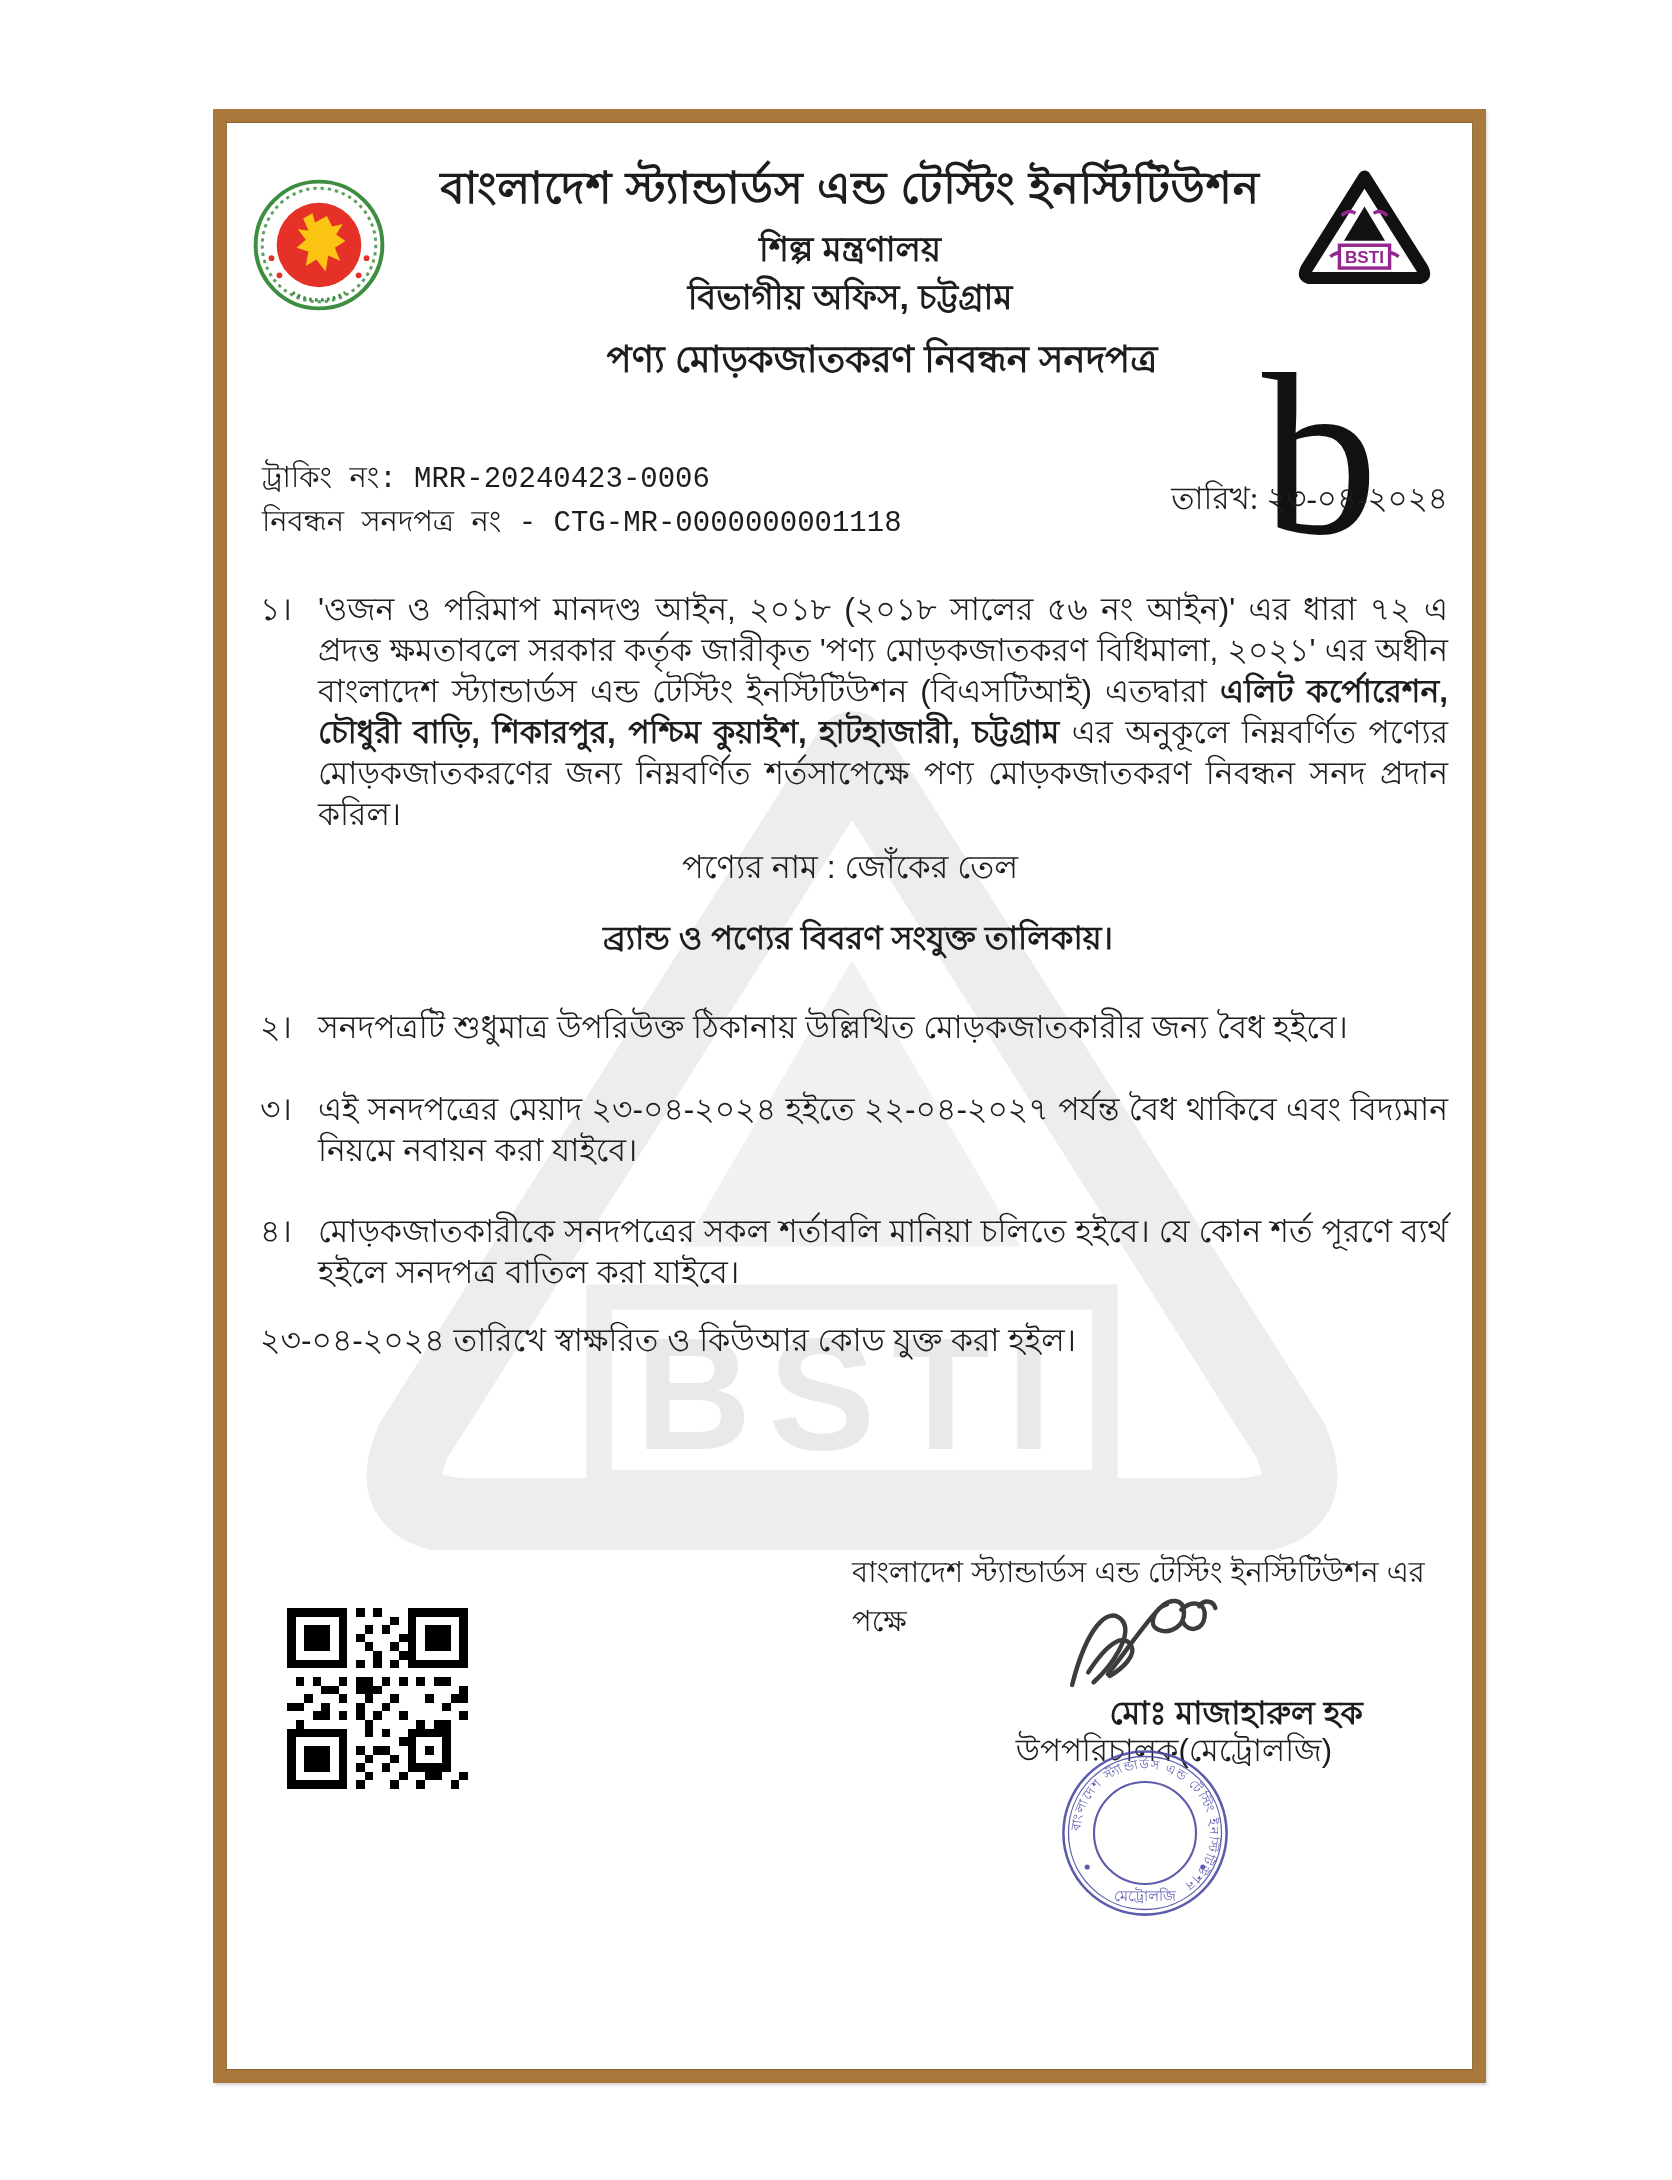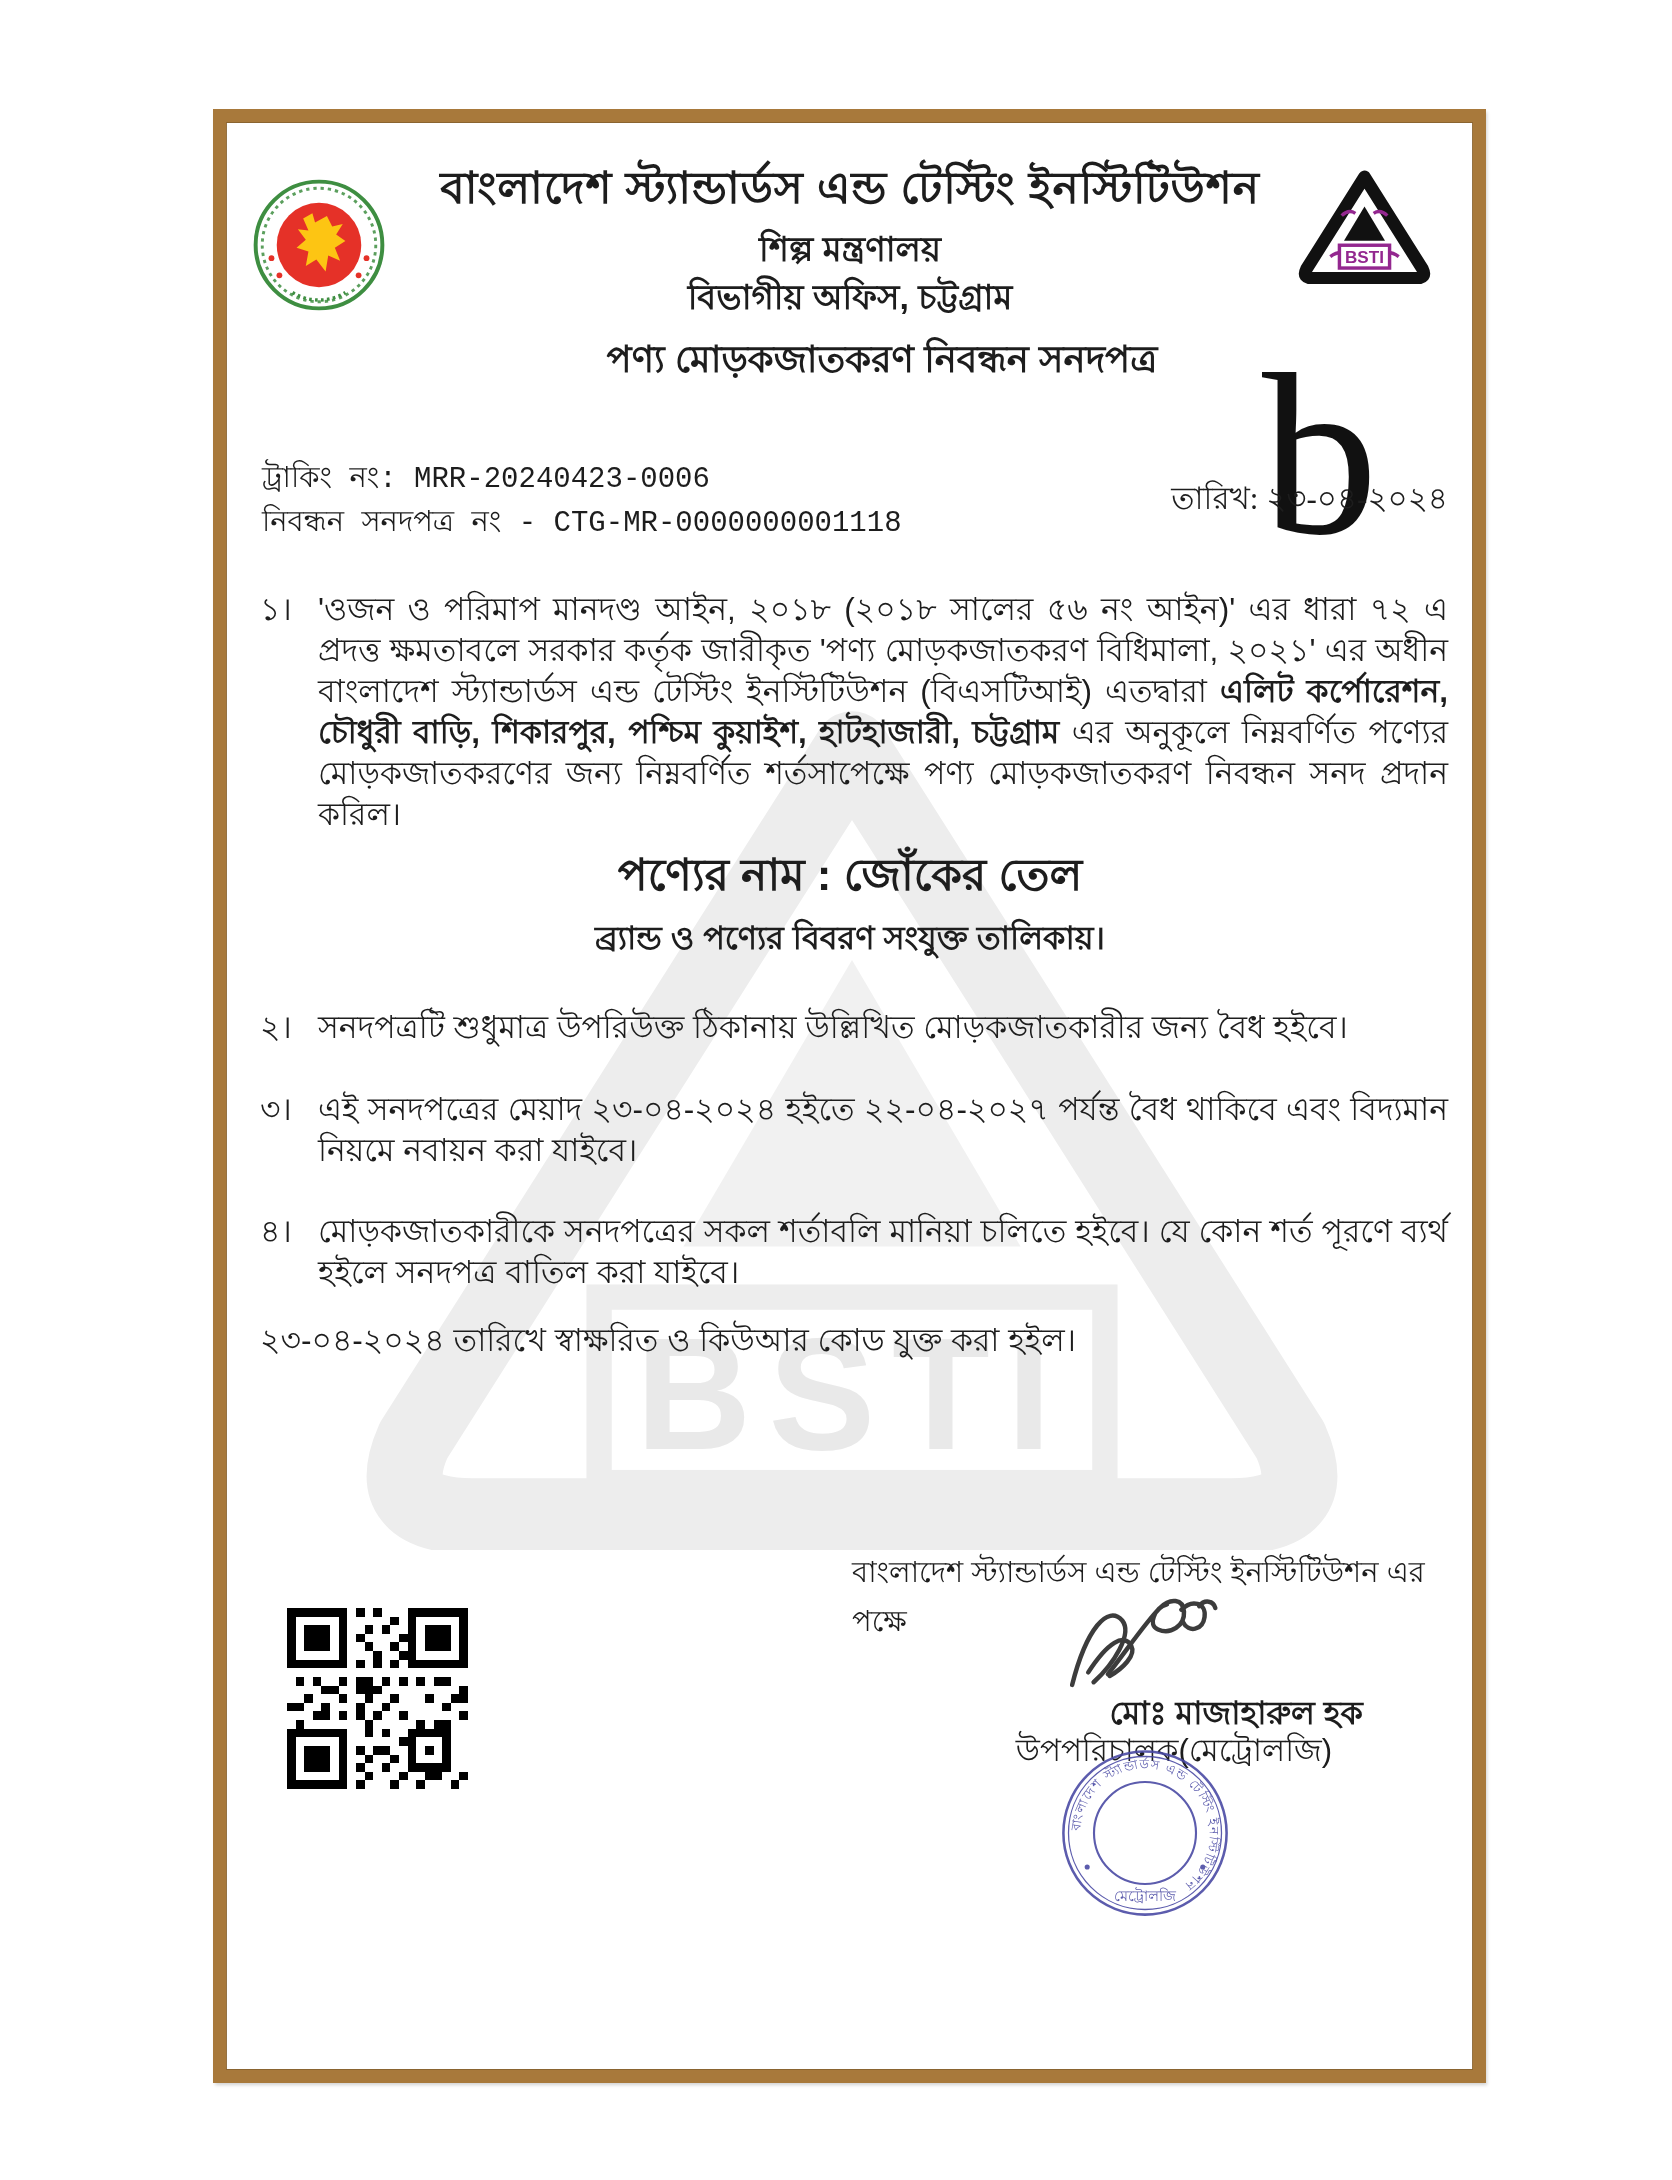--- a/index.html
+++ b/index.html
@@ -22,22 +22,22 @@
              font-family:Liberation Mono, monospace;}
   .meta-date{right:224px;top:474px;font-size:31px;
              font-family:"Liberation Serif","Liberation Sans",serif;}
   .clause{position:absolute;left:260px;width:1188px;padding-left:58px;
           box-sizing:border-box;font-size:31.5px;line-height:41px;text-align:justify;}
   .clause .num{position:absolute;left:0;top:0;}
   .c1{top:589px;}
   .c2{top:1007px;}
   .c3{top:1089px;}
   .c4{top:1211px;}
-  .product-line{top:842px;font-size:44px;font-weight:bold;}
-  .brand-line{top:913px;font-size:32px;font-weight:bold;}
+  .product-line{top:842px;font-size:32px;font-weight:normal;}
+  .brand-line{top:913px;font-size:32px;font-weight:bold;margin-left:8px;}
   .qr-note{left:260px;top:1316px;font-size:31.5px;}
   .on-behalf{left:852px;width:596px;text-align:left;top:1549px;font-size:29px;}
   .signature{left:1056px;top:1578px;width:179px;height:119px;}
   .signer-name{left:937px;width:426px;text-align:right;top:1688px;
                font-size:32px;font-weight:600;}
   .signer-title{left:961px;width:426px;text-align:center;top:1726px;font-size:31px;}
   .seal{left:1060px;top:1748px;width:170px;height:170px;opacity:.88;}
   .qr{left:287px;top:1608px;width:181px;height:181px;}
   .watermark{left:290px;top:707px;width:1124px;height:843px;z-index:0;}
   .z{z-index:2;}

